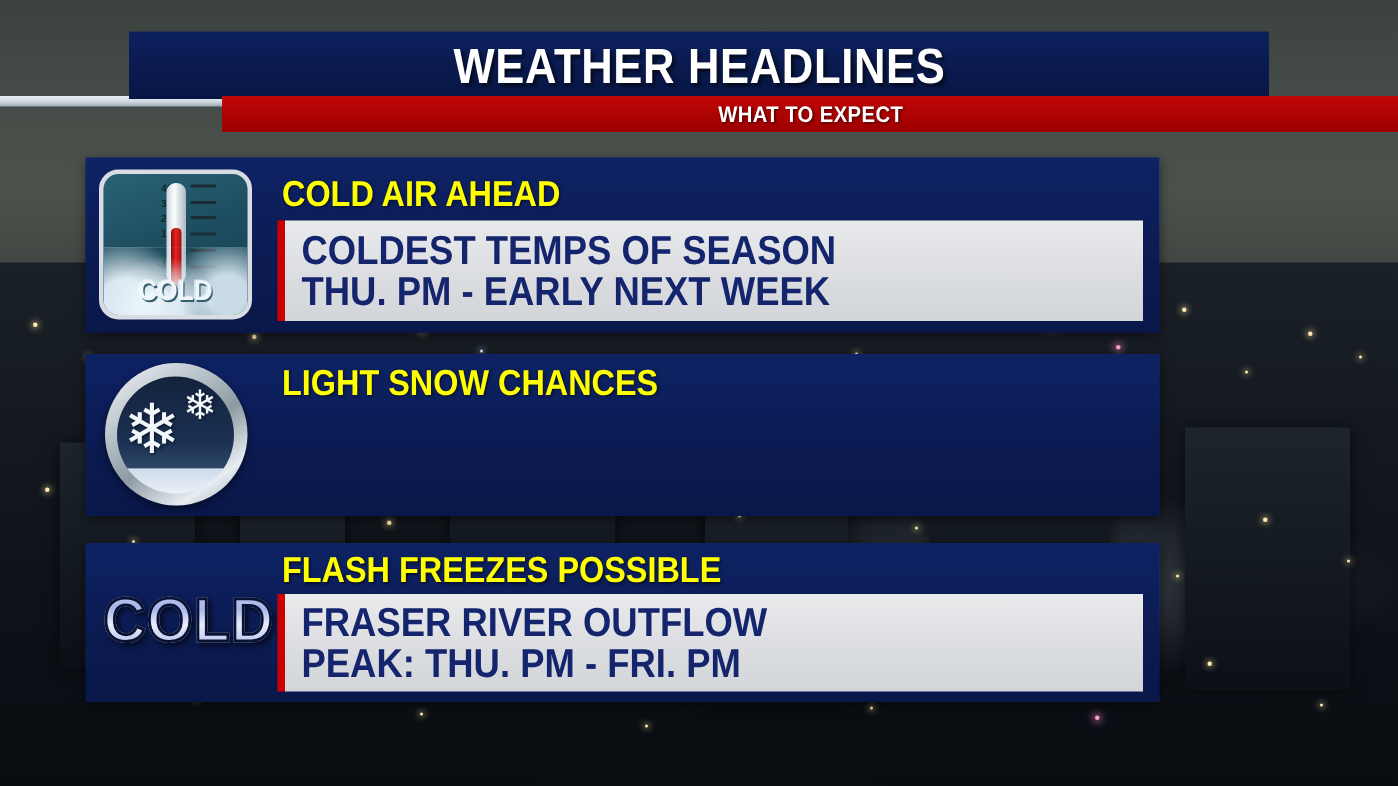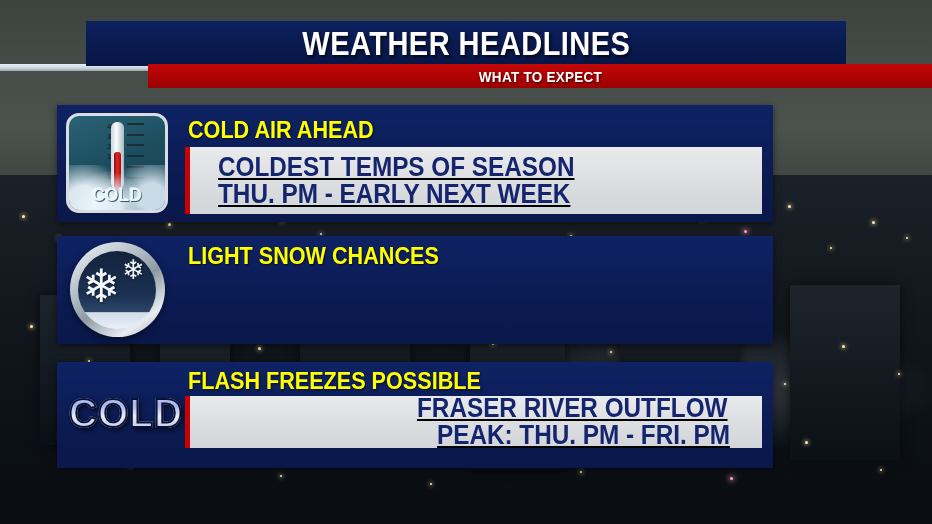--- a/index.html
+++ b/index.html
@@ -87,21 +87,21 @@
   .p-head {
     position:absolute; color:#ffff00; font-weight:bold;
     transform-origin:left center; transform:scaleX(.9);
     white-space:nowrap; text-shadow:1px 1px 2px rgba(0,0,0,.55);
   }
   .p-box {
     position:absolute;
     background:linear-gradient(180deg,#e9eaec 0%,#dcdee1 50%,#d2d5d9 100%);
     border-left:5px solid #cc0000;
     display:flex; flex-direction:column; justify-content:center;
-    padding-left:28px; overflow:hidden;text-decoration:underline;
+    padding-left:11px; overflow:hidden;
   }
   .p-box .line {
     color:#14256e; font-weight:bold; line-height:1.0;
     transform-origin:left center; transform:scaleX(.9);
     white-space:nowrap;
   }
 
   
   #panel1 .p-icon { top:8px; width:102px; height:100px; }
   #panel1 .p-head { left:131px; top:11px; font-size:24px; }
@@ -110,21 +110,21 @@
 
   
   #panel2 .p-icon { top:5px; width:102px; height:97px; }
   #panel2 .p-head { left:131px; top:6px; font-size:24px; }
   #panel2 .p-box  { left:128px; top:36px; width:577px; height:67px; }
   #panel2 .p-box .line { font-size:27px; }
 
   
   #panel3 .p-icon { top:18px; width:118px; height:66px; }
   #panel3 .p-head { left:131px; top:5px; font-size:24px; }
-  #panel3 .p-box  { left:128px; top:34px; width:577px; height:52px;align-items:flex-end; }
+  #panel3 .p-box  { left:128px; top:34px; width:577px; height:65px; }
   #panel3 .p-box .line { font-size:27px; }
 
   
   .thermo {
     width:100%; height:100%; border-radius:13px;
     background:linear-gradient(160deg,#2a6275 0%,#1d4e60 45%,#14404f 100%);
     border:3px solid #d7dde2; position:relative; overflow:hidden;
   }
   .thermo .tube {
     position:absolute; left:44%; top:6%; width:13px; height:72%;

